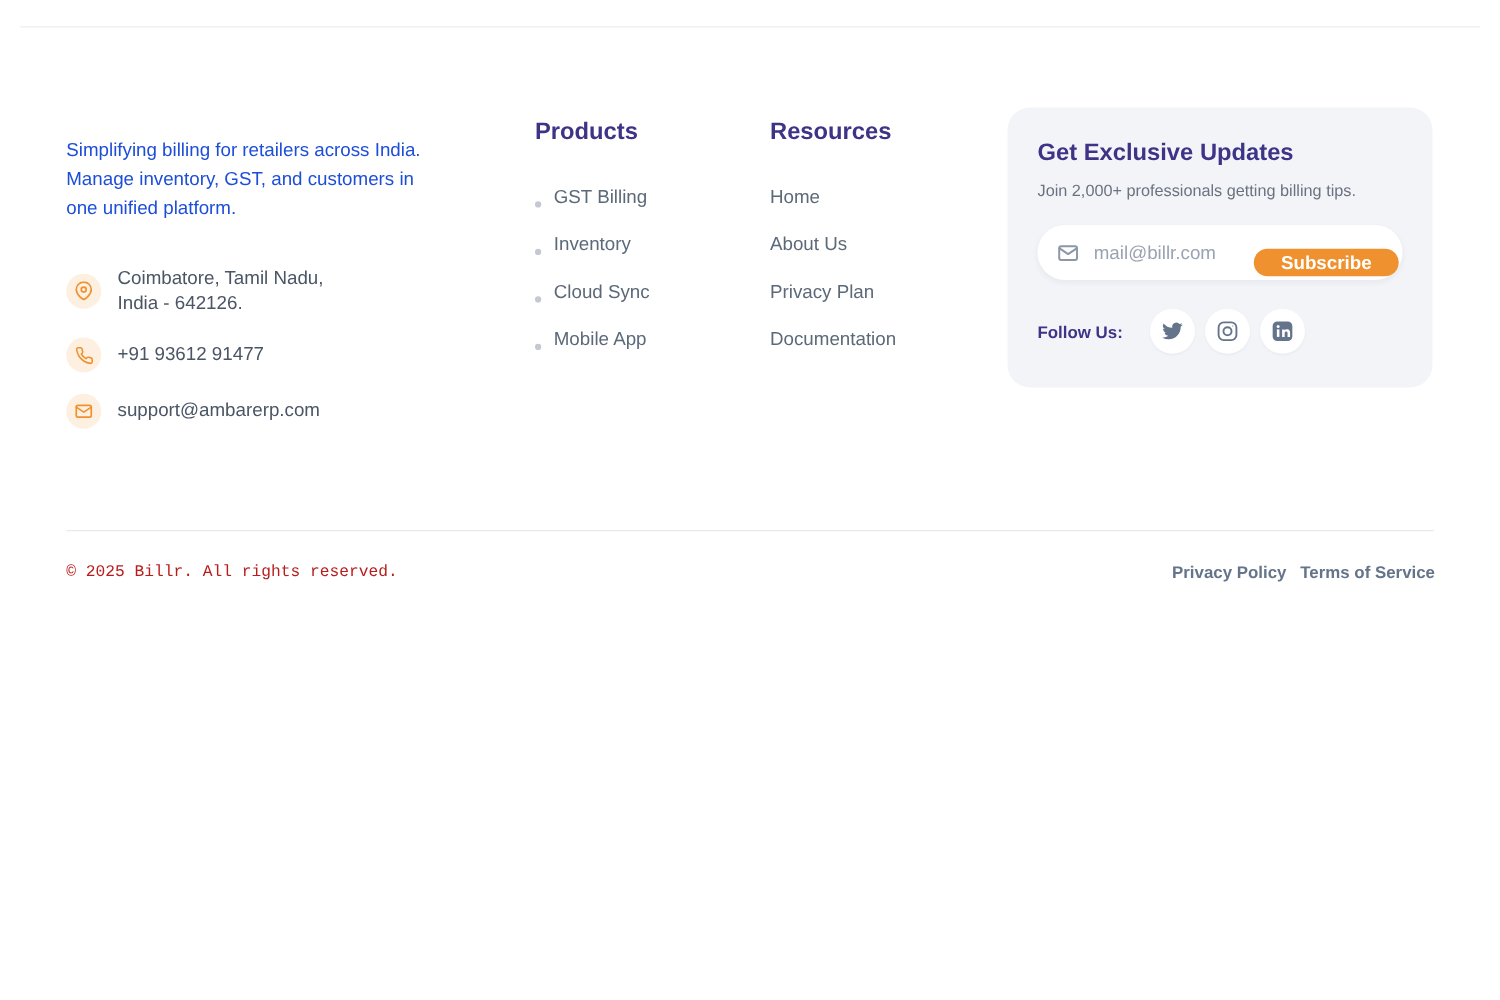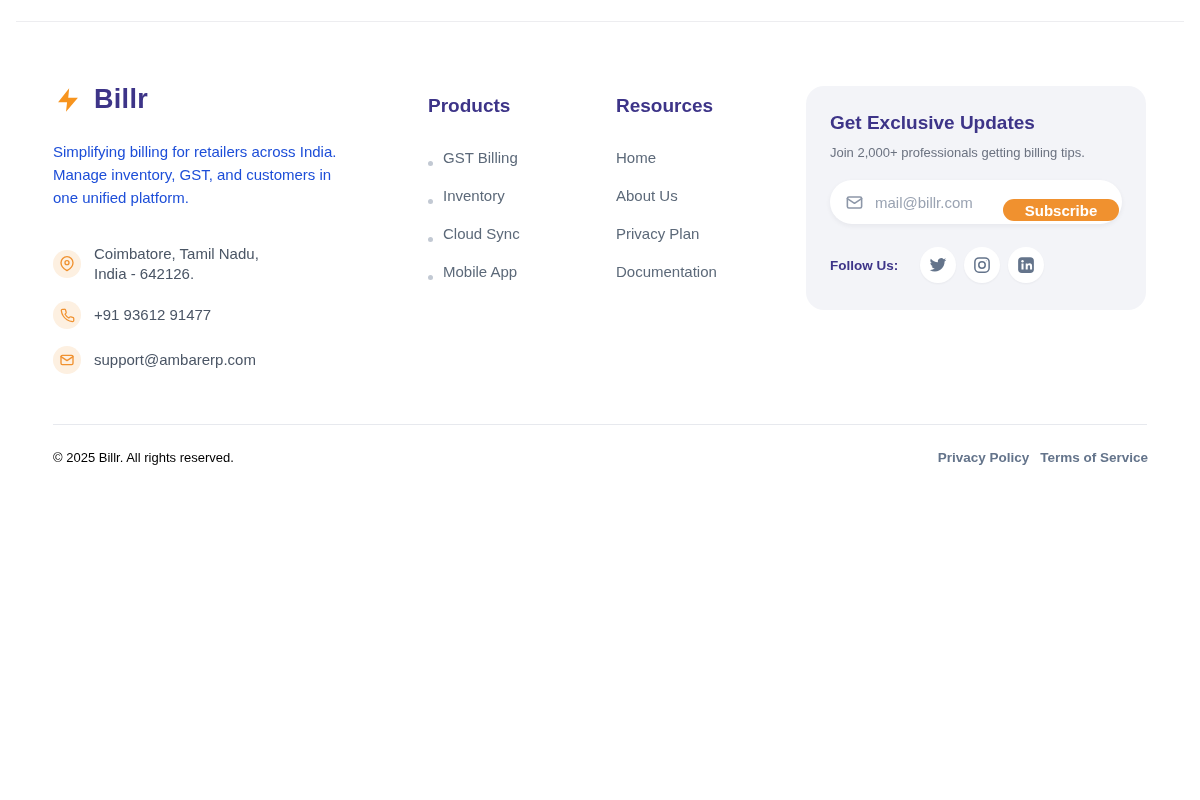--- a/index.html
+++ b/index.html
@@ -83,43 +83,35 @@
 
   
   .bottom-rule {
     position: absolute; top: 424px; left: 53px; right: 53px;
     border-top: 1px solid #e7e9ee;
   }
   .bottom-bar {
     position: absolute; top: 450px; left: 53px; right: 52px;
     display: flex; align-items: center; justify-content: space-between;
   }
-  .copyright { font-size: 13px; color: #000000; }
+  .copyright { font-size: 13px; color: #b91c1c; font-family: Liberation Mono, monospace; }
   .legal { display: flex; gap: 11px; }
   .legal-link {
     font-size: 13.5px; font-weight: bold; color: #64748b;
     text-decoration: none; cursor: pointer;
   }
 </style>
 </head>
 <body>
 
 <div class="top-rule"></div>
 
 <footer>
 
   <div class="brand">
-    <div class="logo-row">
-      <span class="bolt-wrap">
-        <svg width="28" height="28" viewBox="0 0 24 24" fill="#F7941E">
-          <polygon points="13 2 3.5 14 11.2 14 10.3 22 20.5 10 12.2 10"></polygon>
-        </svg>
-      </span>
-      <span class="brand-name">Billr</span>
-    </div>
     <div class="tagline">
       <div>Simplifying billing for retailers across India.</div>
       <div>Manage inventory, GST, and customers in</div>
       <div>one unified platform.</div>
     </div>
     <div class="contacts">
       <div class="contact-row">
         <span class="icon-circle">
           <svg width="16" height="16" viewBox="0 0 24 24" fill="none" stroke="#F0912F" stroke-width="2" stroke-linecap="round" stroke-linejoin="round">
             <path d="M21 10c0 7-9 12-9 12s-9-5-9-12a9 9 0 0 1 18 0z"></path>

